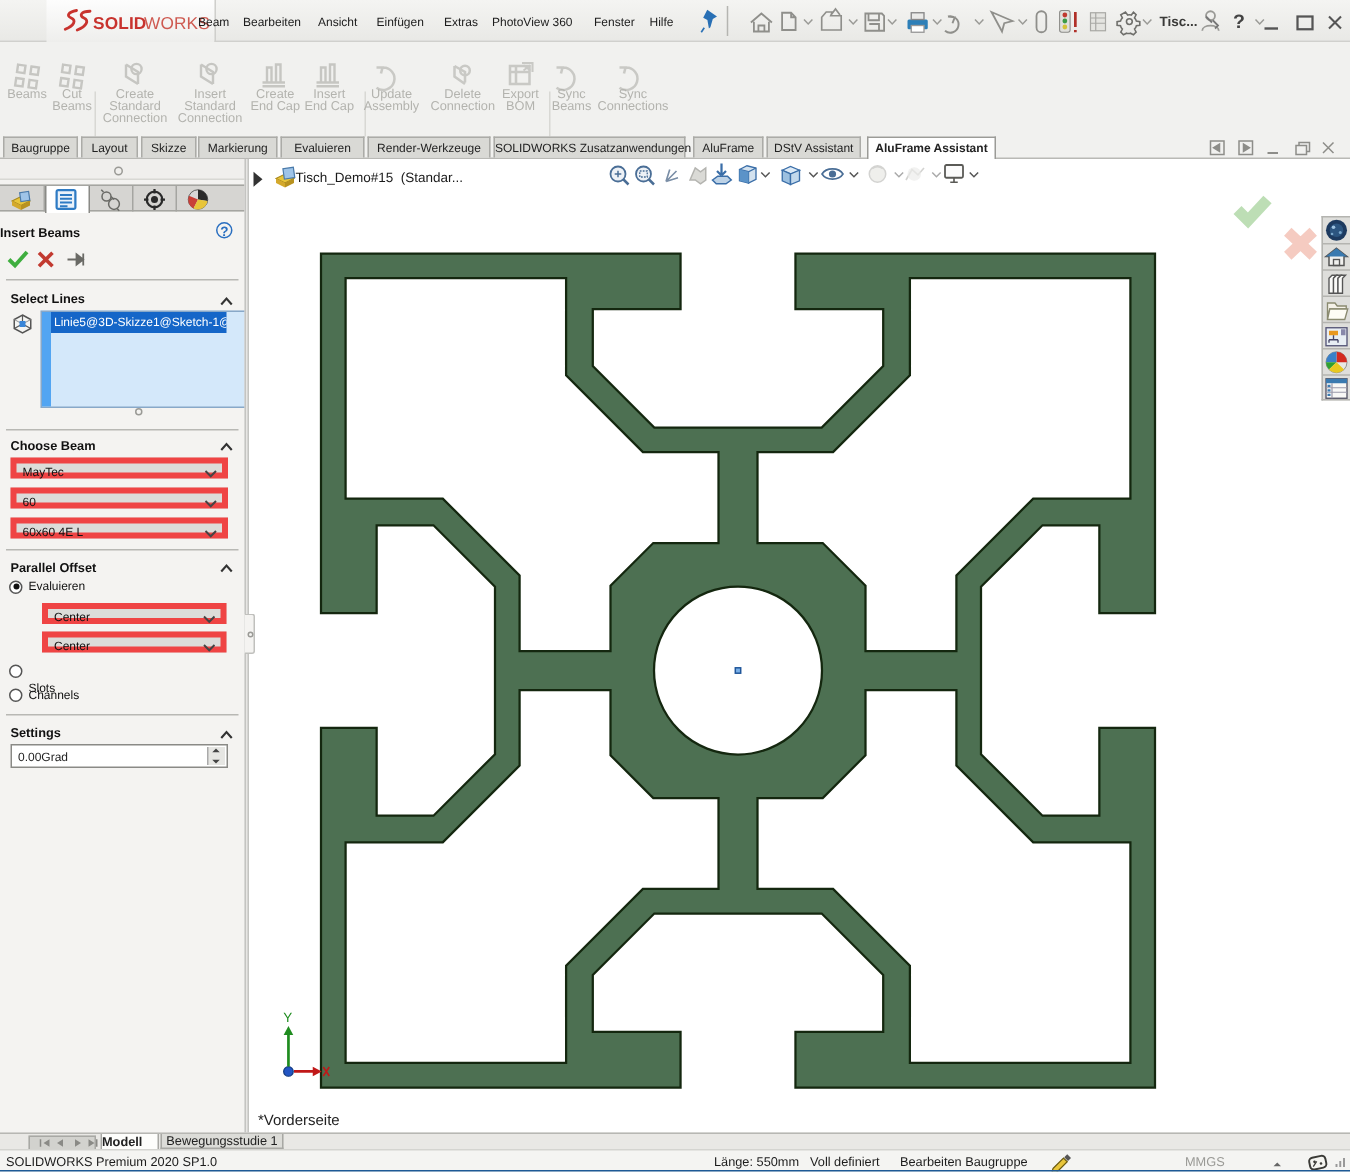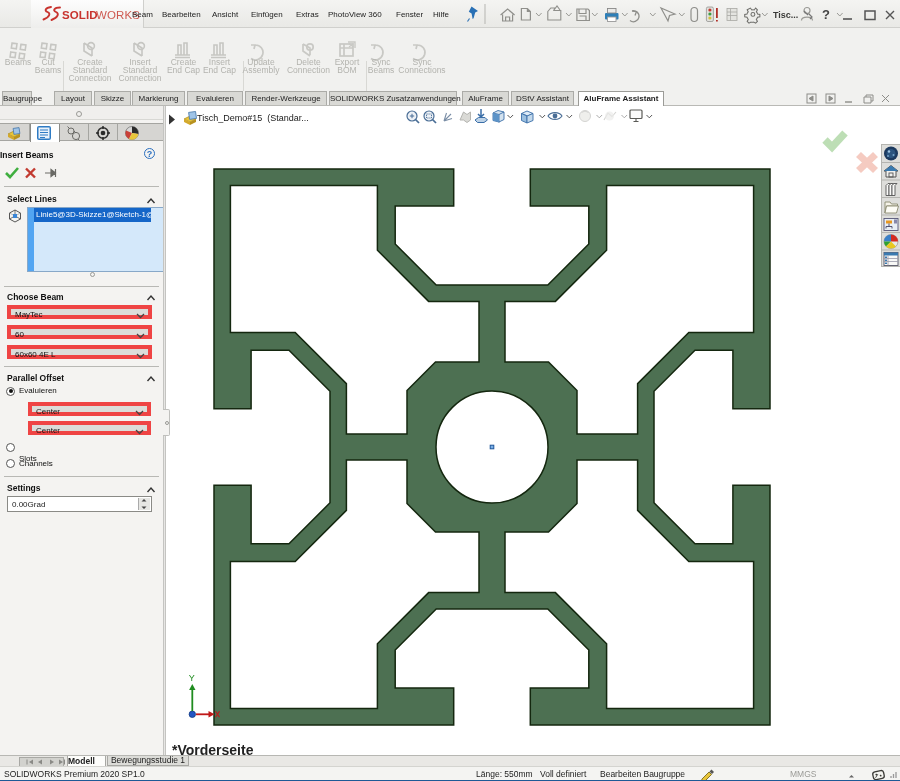--- a/index.html
+++ b/index.html
@@ -176,21 +176,21 @@
     </div>
  <div class="cmdsep" style="left:366px"></div>
  <div class="cmdbtn" style="left:362px;width:38px">
       <div class="lbl">Sync<br>Beams</div>
     </div>
  <div class="cmdbtn" style="left:392px;width:60px">
       <div class="lbl">Sync<br>Connections</div>
     </div>
 </div>
 <div id="tabrow">
- <span class="rtab" style="left:2px;width:30px">Baugruppe</span>
+ <span class="rtab" style="left:2px;width:50px">Baugruppe</span>
  <span class="rtab" style="left:54px;width:38px">Layout</span>
  <span class="rtab" style="left:94px;width:37px">Skizze</span>
  <span class="rtab" style="left:132px;width:53px">Markierung</span>
  <span class="rtab" style="left:187px;width:56px">Evaluieren</span>
  <span class="rtab" style="left:245px;width:82px">Render-Werkzeuge</span>
  <span class="rtab" style="left:329px;width:128px">SOLIDWORKS Zusatzanwendungen</span>
  <span class="rtab" style="left:462px;width:47px">AluFrame</span>
  <span class="rtab" style="left:511px;width:63px">DStV Assistant</span>
  <span class="rtab active" style="left:578px;width:86px">AluFrame Assistant</span>
  <svg width="100" height="12" viewBox="0 0 100 12" style="position:absolute;left:800px;top:2px">
@@ -436,21 +436,21 @@
    <g transform="translate(1,106.5)">
           <rect x="1" y="1" width="14" height="13" fill="#f8f8f6" stroke="#556" stroke-width=".9"></rect>
           <rect x="1" y="1" width="14" height="3" fill="#3a7ab0"></rect>
           <path d="M1 7 h14 M1 10 h14 M5 4 v10" stroke="#99a" stroke-width=".8" fill="none"></path>
           <rect x="2" y="5" width="2" height="1.5" fill="#3a7ab0"></rect>
           <rect x="2" y="8" width="2" height="1.5" fill="#3a7ab0"></rect>
           <rect x="2" y="11" width="2" height="1.5" fill="#3a7ab0"></rect>
         </g>
   </svg>
  </div>
- <div style="position:absolute;left:6px;top:636px;font-size:14px;font-weight:bold;color:#222">*Vorderseite</div>
+ <div style="position:absolute;left:6px;top:636px;font-size:10px;font-weight:normal;color:#222">*Vorderseite</div>
 </div>
 <div id="mtabs">
  <div style="position:absolute;left:19px;top:1px;width:45px;height:10px;background:#d2d2ce;border:1px solid #a8a8a4">
   <svg width="56" height="8" viewBox="0 0 56 8" style="position:absolute;left:0;top:0">
         <g fill="#8a8a86">
           <path d="M6 1.5 v5 l-0 0 M6.5 1.5 h1 v5 h-1 z M13 1.5 v5 l-4 -2.5 z"></path>
           <path d="M22 1.5 v5 l-4 -2.5 z"></path>
           <path d="M30 1.5 v5 l4 -2.5 z"></path>
           <path d="M39 1.5 v5 l4 -2.5 z M44 1.5 h1 v5 h-1 z"></path>
         </g>

